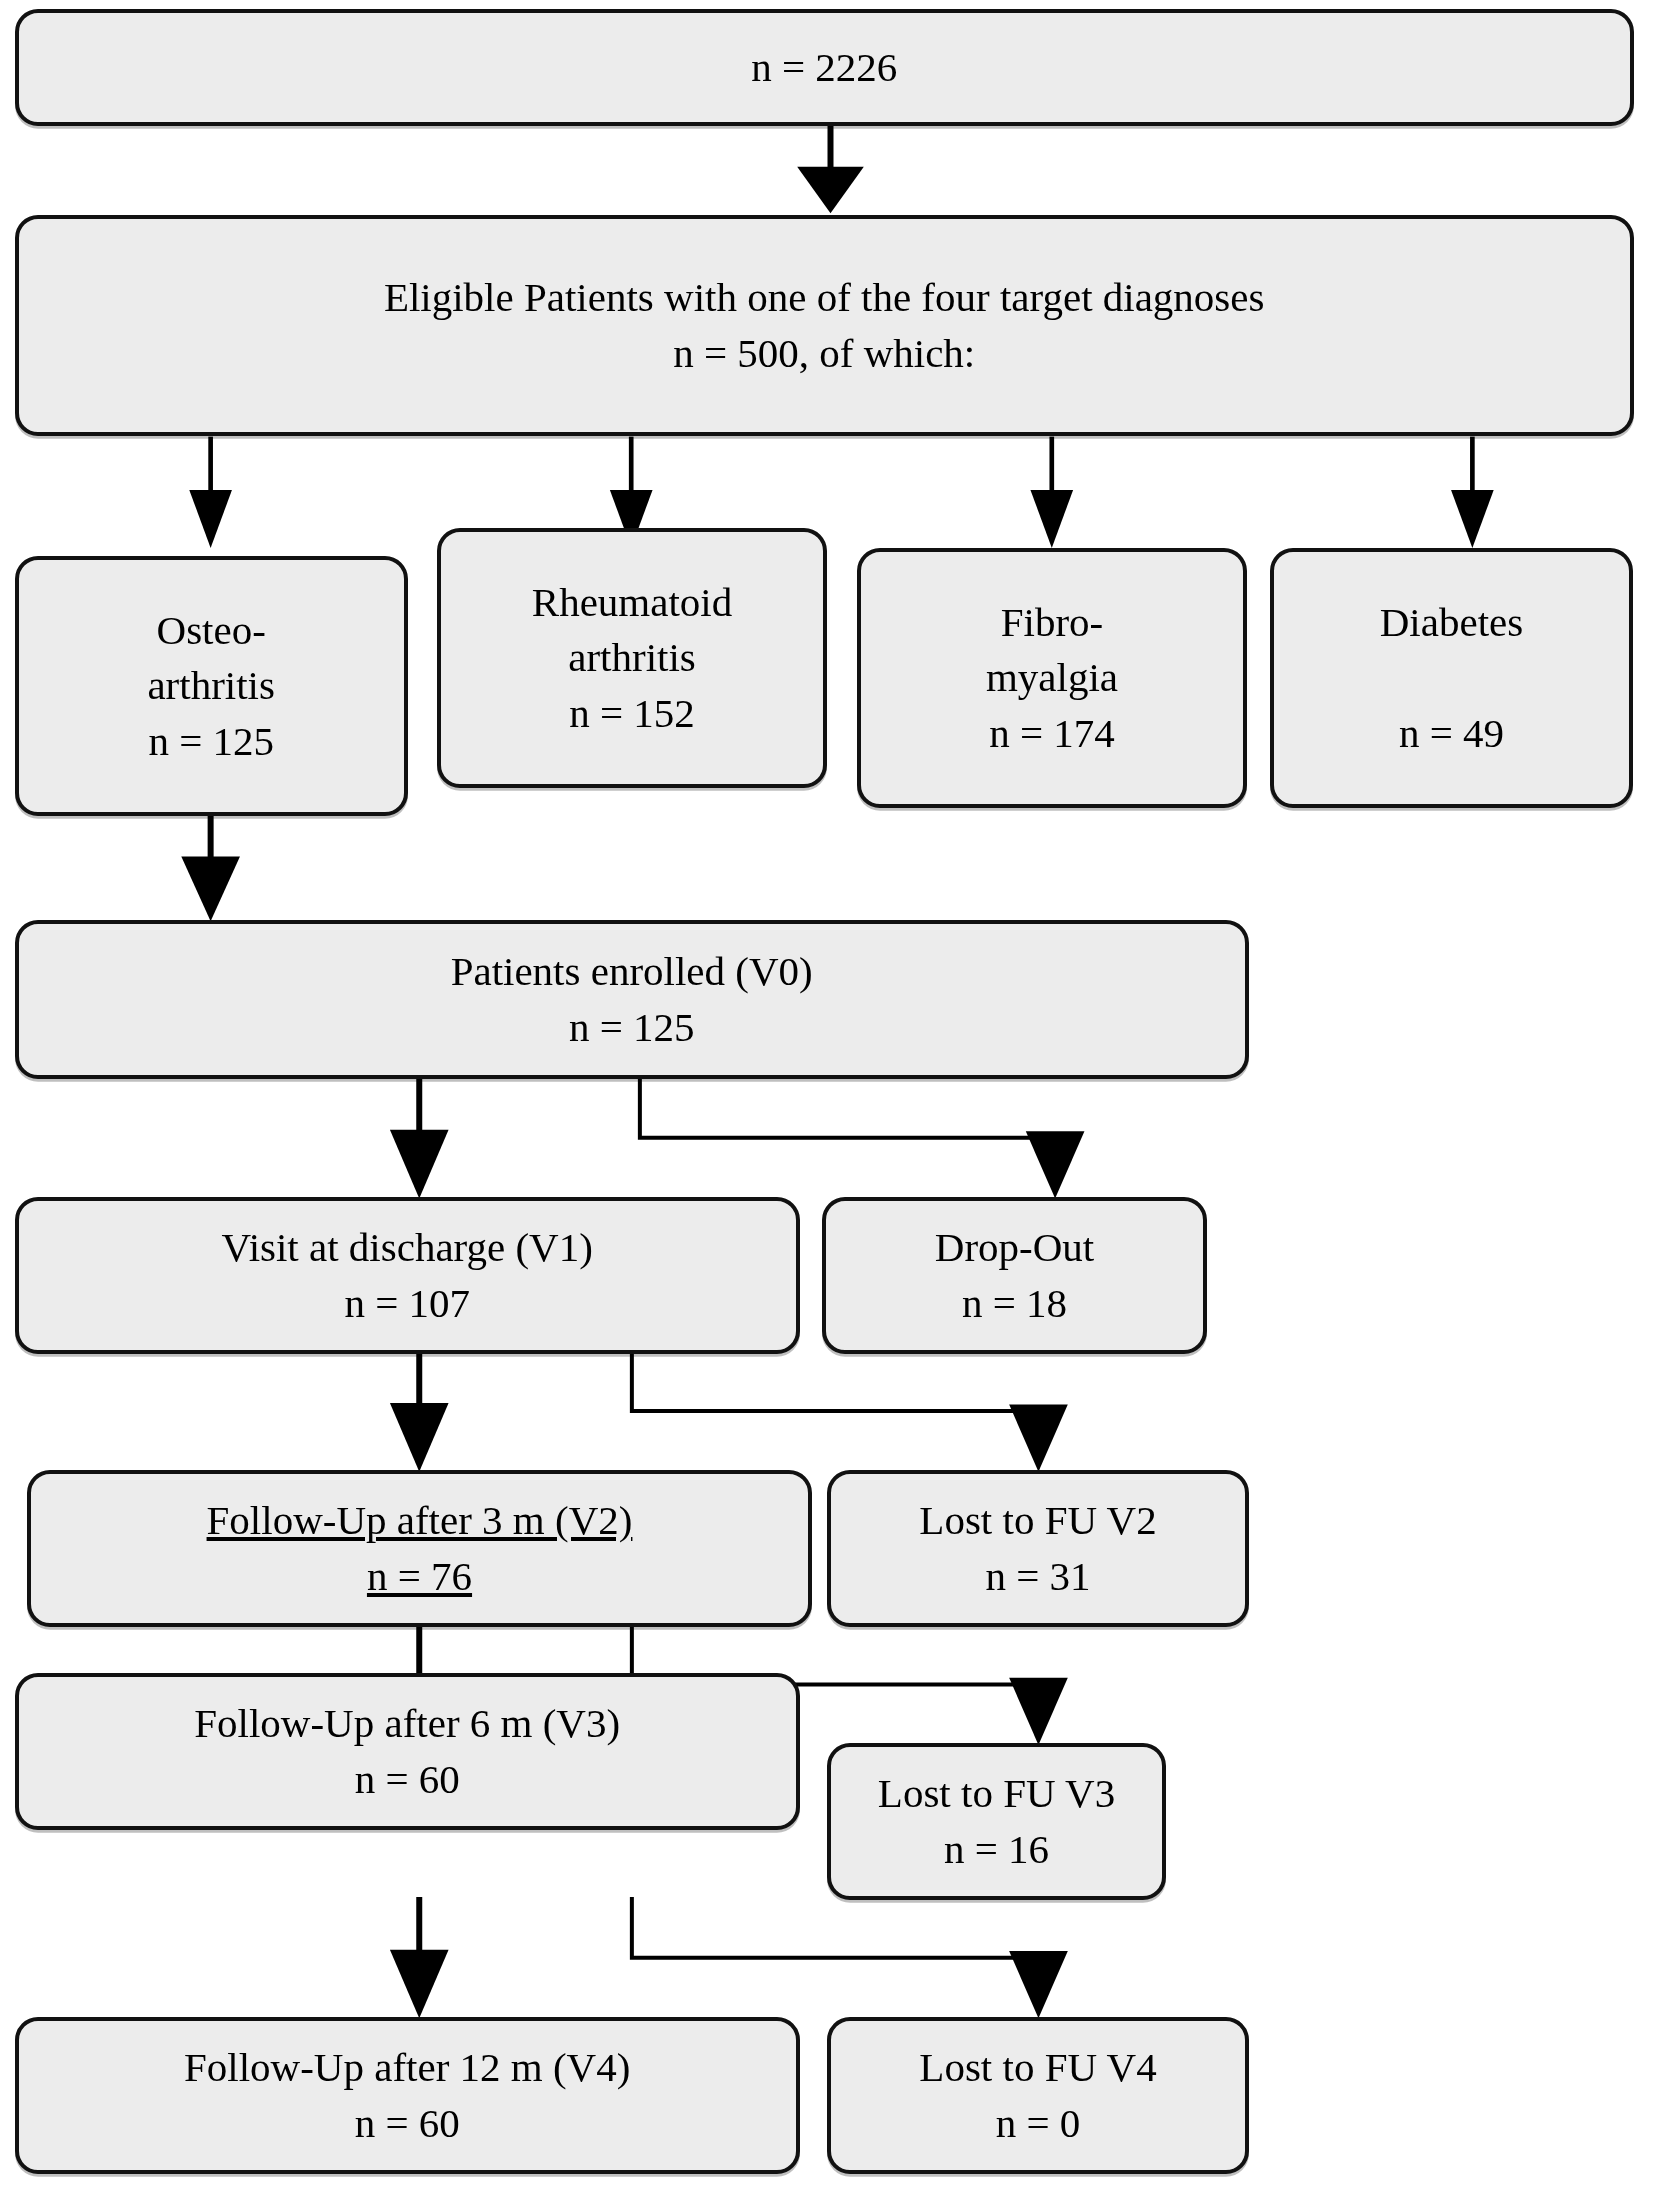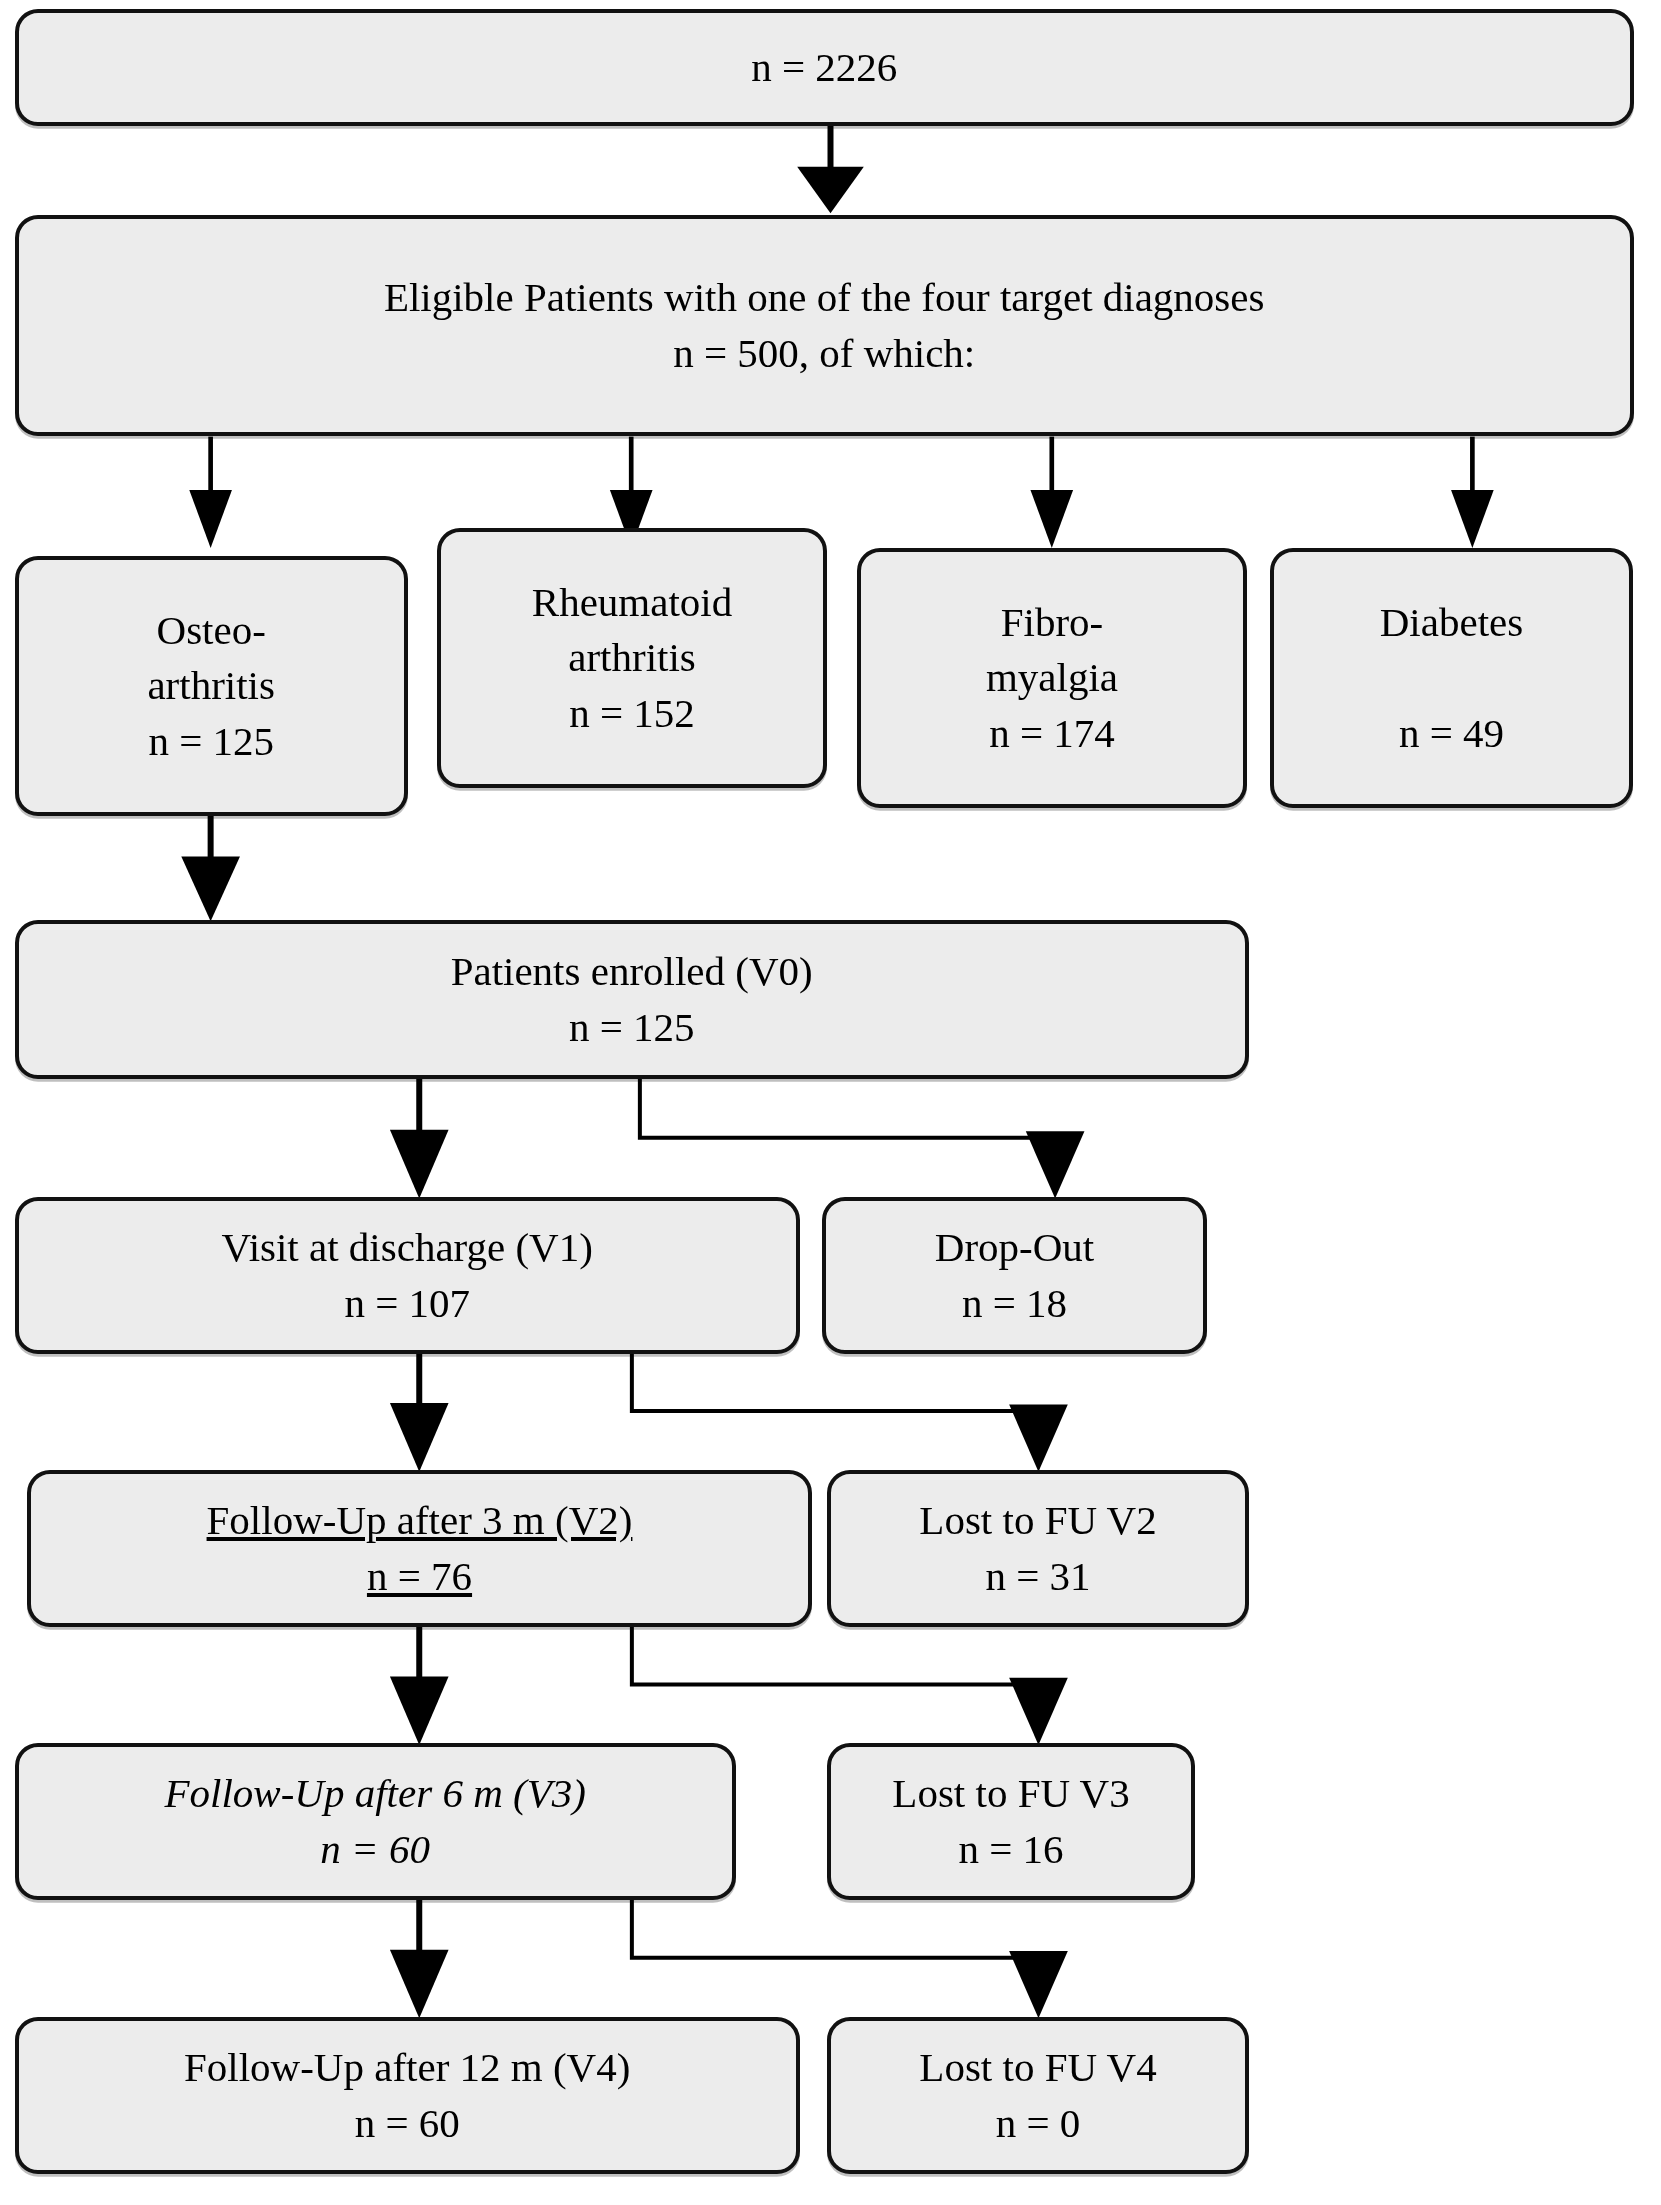--- a/index.html
+++ b/index.html
@@ -180,26 +180,26 @@
   <div class="node-box" style="left:27px; top:1470px; width:785px; height:157px;text-decoration:underline;">
     <span class="node-line">Follow-Up after 3 m (V2)</span>
     <span class="node-line">n = 76</span>
   </div>
 
   <div class="node-box" style="left:827px; top:1470px; width:422px; height:157px;">
     <span class="node-line">Lost to FU V2</span>
     <span class="node-line">n = 31</span>
   </div>
 
-  <div class="node-box" style="left:14.7px; top:1743px; width:721px; height:157px;font-style:italic;">
+  <div class="node-box" style="left:14.7px; top:1673px; width:785px; height:157px;">
     <span class="node-line">Follow-Up after 6 m (V3)</span>
     <span class="node-line">n = 60</span>
   </div>
 
-  <div class="node-box" style="left:827px; top:1743px; width:368px; height:157px;">
+  <div class="node-box" style="left:827px; top:1743px; width:339px; height:157px;">
     <span class="node-line">Lost to FU V3</span>
     <span class="node-line">n = 16</span>
   </div>
 
   <div class="node-box" style="left:14.7px; top:2017px; width:785px; height:157px;">
     <span class="node-line">Follow-Up after 12 m (V4)</span>
     <span class="node-line">n = 60</span>
   </div>
 
   <div class="node-box" style="left:827px; top:2017px; width:422px; height:157px;">

